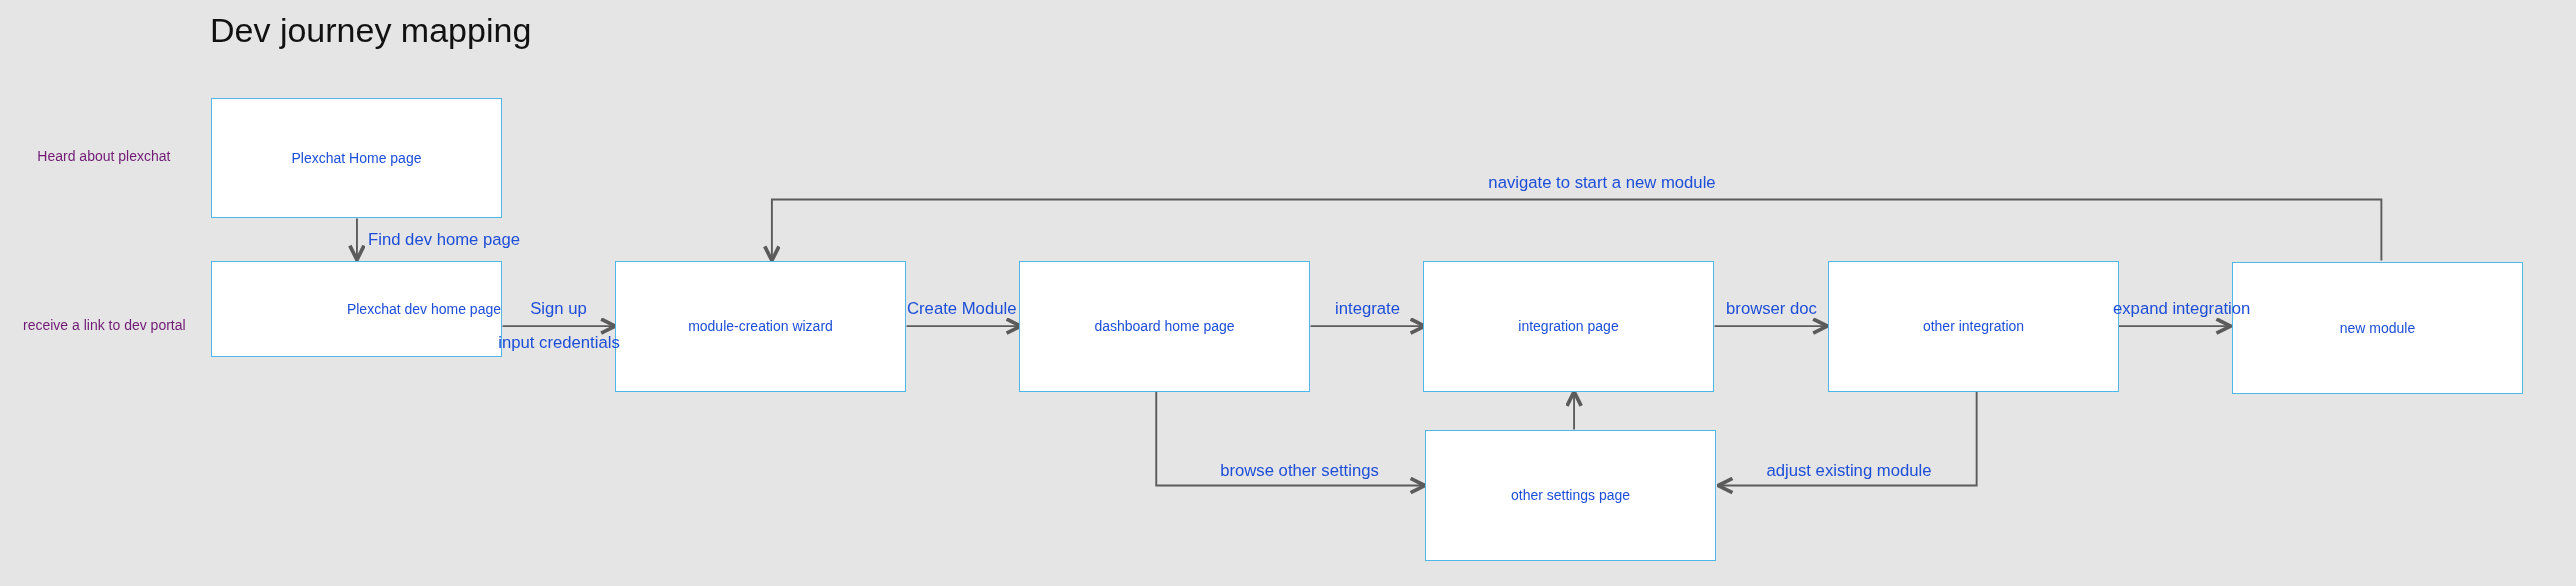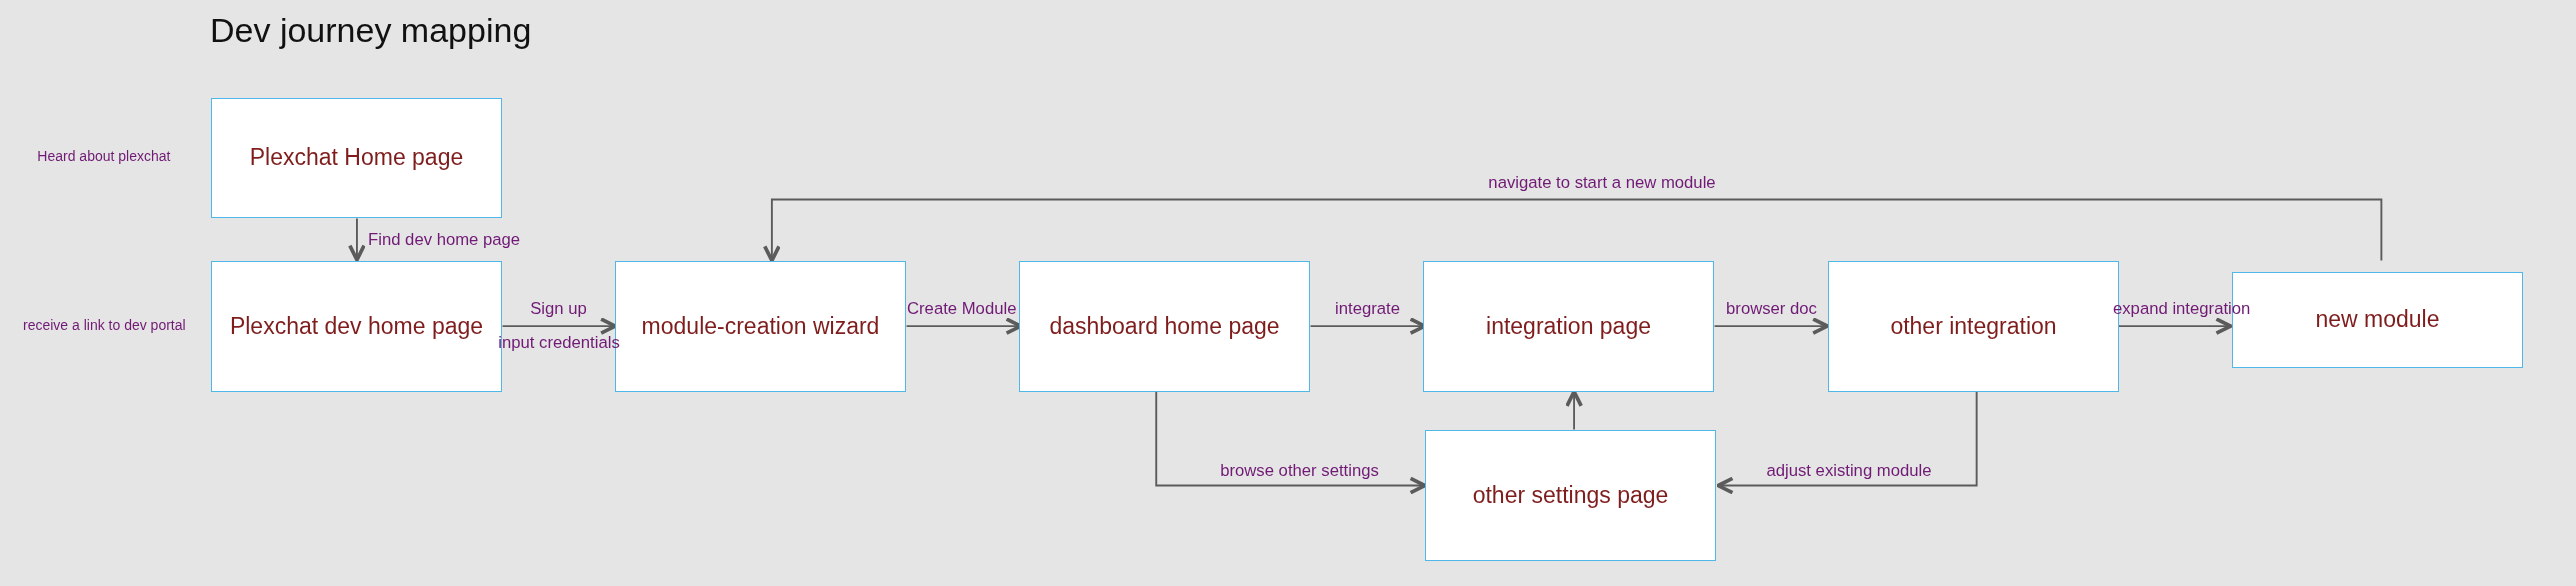--- a/index.html
+++ b/index.html
@@ -30,40 +30,40 @@
     position:absolute;
     background:#ffffff;
     border:1.2px solid #4fb8e8;
     box-sizing:border-box;
     display:flex;
     align-items:center;
     justify-content:center;
     text-align:center;
   }
   .node .node-label{
-    font-size:23px;
-    color:#7f1d1d;
+    font-size:14px;
+    color:#1d4ed8;
     line-height:1.2;
     white-space:nowrap;
   }
 
   
   .stage-caption{
     position:absolute;
     font-size:14px;
     color:#701a75;
     white-space:nowrap;
     text-align:center;
   }
 
   
   .edge-label{
     position:absolute;
     font-size:16.7px;
-    color:#701a75;
+    color:#1d4ed8;
     white-space:nowrap;
     text-align:center;
   }
 
   
   svg.links{
     position:absolute;left:0;top:0;
     width:2576px;height:586px;
     pointer-events:none;
     overflow:visible;
@@ -110,41 +110,41 @@
   </svg>
 
   <div class="stage-caption" style="left:20.4px;top:148px;width:167px;">Heard about plexchat</div>
 
   <div class="stage-caption" style="left:5.8px;top:317px;width:197px;">receive a link to dev portal</div>
 
   <div class="node" style="left:211px;top:98px;width:291px;height:120px;">
     <span class="node-label">Plexchat Home page</span>
   </div>
 
-  <div class="node" style="left:211px;top:261px;width:291px;height:131px;">
+  <div class="node" style="left:211px;top:261px;width:291px;height:96px;justify-content:flex-end;">
     <span class="node-label">Plexchat dev home page</span>
   </div>
 
   <div class="node" style="left:615px;top:261px;width:291px;height:131px;">
     <span class="node-label">module-creation wizard</span>
   </div>
 
   <div class="node" style="left:1019px;top:261px;width:291px;height:131px;">
     <span class="node-label">dashboard home page</span>
   </div>
 
   <div class="node" style="left:1423px;top:261px;width:291px;height:131px;">
     <span class="node-label">integration page</span>
   </div>
 
   <div class="node" style="left:1828px;top:261px;width:291px;height:131px;">
     <span class="node-label">other integration</span>
   </div>
 
-  <div class="node" style="left:2232px;top:272px;width:291px;height:96px;">
+  <div class="node" style="left:2232px;top:262px;width:291px;height:132px;">
     <span class="node-label">new module</span>
   </div>
 
   <div class="node" style="left:1425px;top:430px;width:291px;height:131px;">
     <span class="node-label">other settings page</span>
   </div>
 
   <div class="edge-label" style="left:368px;top:230px;">Find dev home page</div>
 
   <div class="edge-label" style="left:502px;top:299px;width:113px;">Sign up</div>

